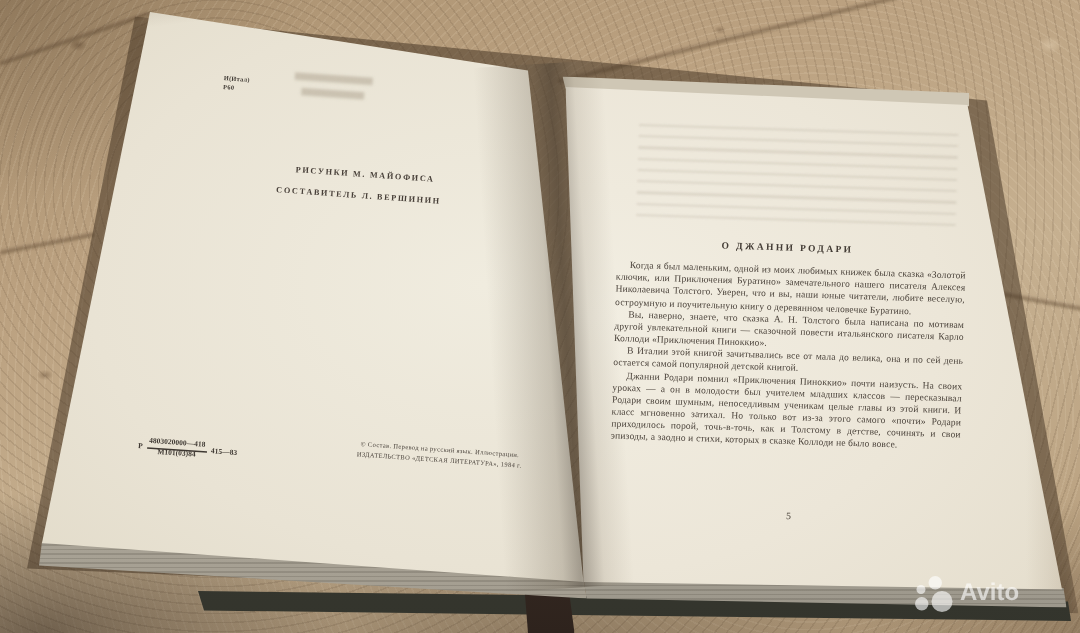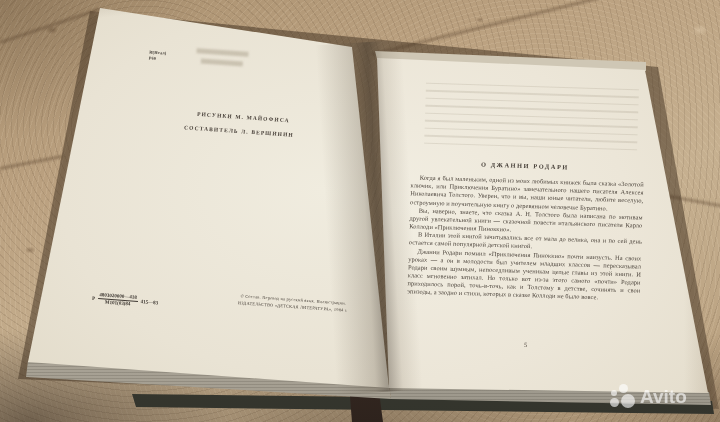--- a/index.html
+++ b/index.html
@@ -111,21 +111,21 @@
 
   
   .watermark{position:absolute;left:610px;top:383px;display:flex;align-items:center;
     font-family:"Liberation Sans",sans-serif;color:rgba(255,255,255,.62);}
   .avito-dots{position:relative;width:27px;height:26px;margin-right:3px;}
   .avito-dots i{position:absolute;border-radius:50%;background:rgba(255,255,255,.62);}
   .avito-dots .d1{left:1px;top:7px;width:6px;height:6px;}
   .avito-dots .d2{left:9px;top:1px;width:9px;height:9px;}
   .avito-dots .d3{left:0px;top:15px;width:9px;height:9px;}
   .avito-dots .d4{left:11px;top:11px;width:14px;height:14px;}
-  .avito-word{font-size:19px;font-weight:bold;letter-spacing:0px;line-height:1;}
+  .avito-word{font-size:16px;font-weight:bold;letter-spacing:0px;line-height:1;}
 </style>
 </head>
 <body>
 
 <div class="scene">
 
   <div class="tiles"></div>
   <div class="grout g1"></div>
   <div class="grout g2"></div>
   <div class="grout g3"></div>

